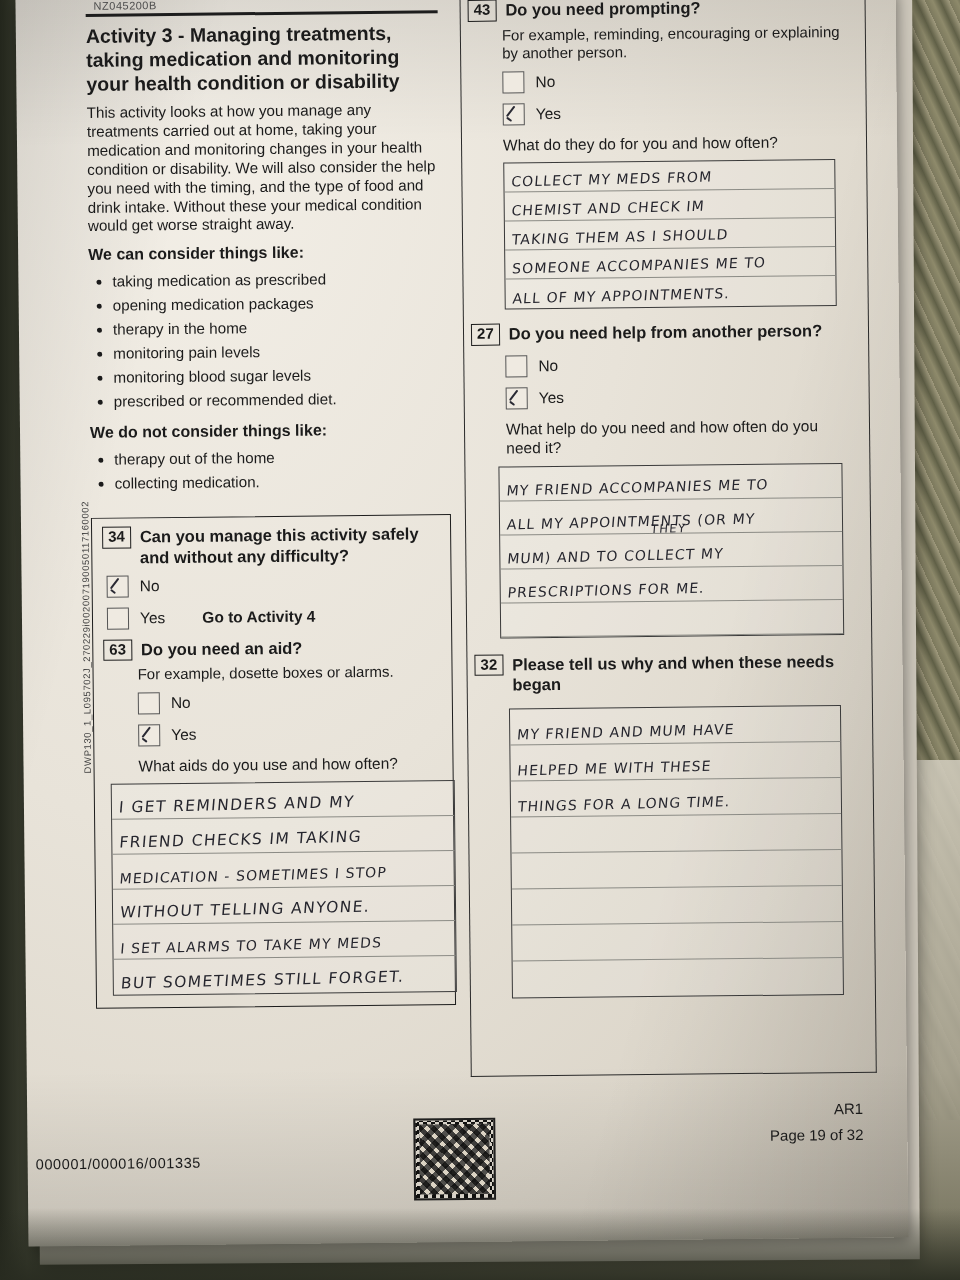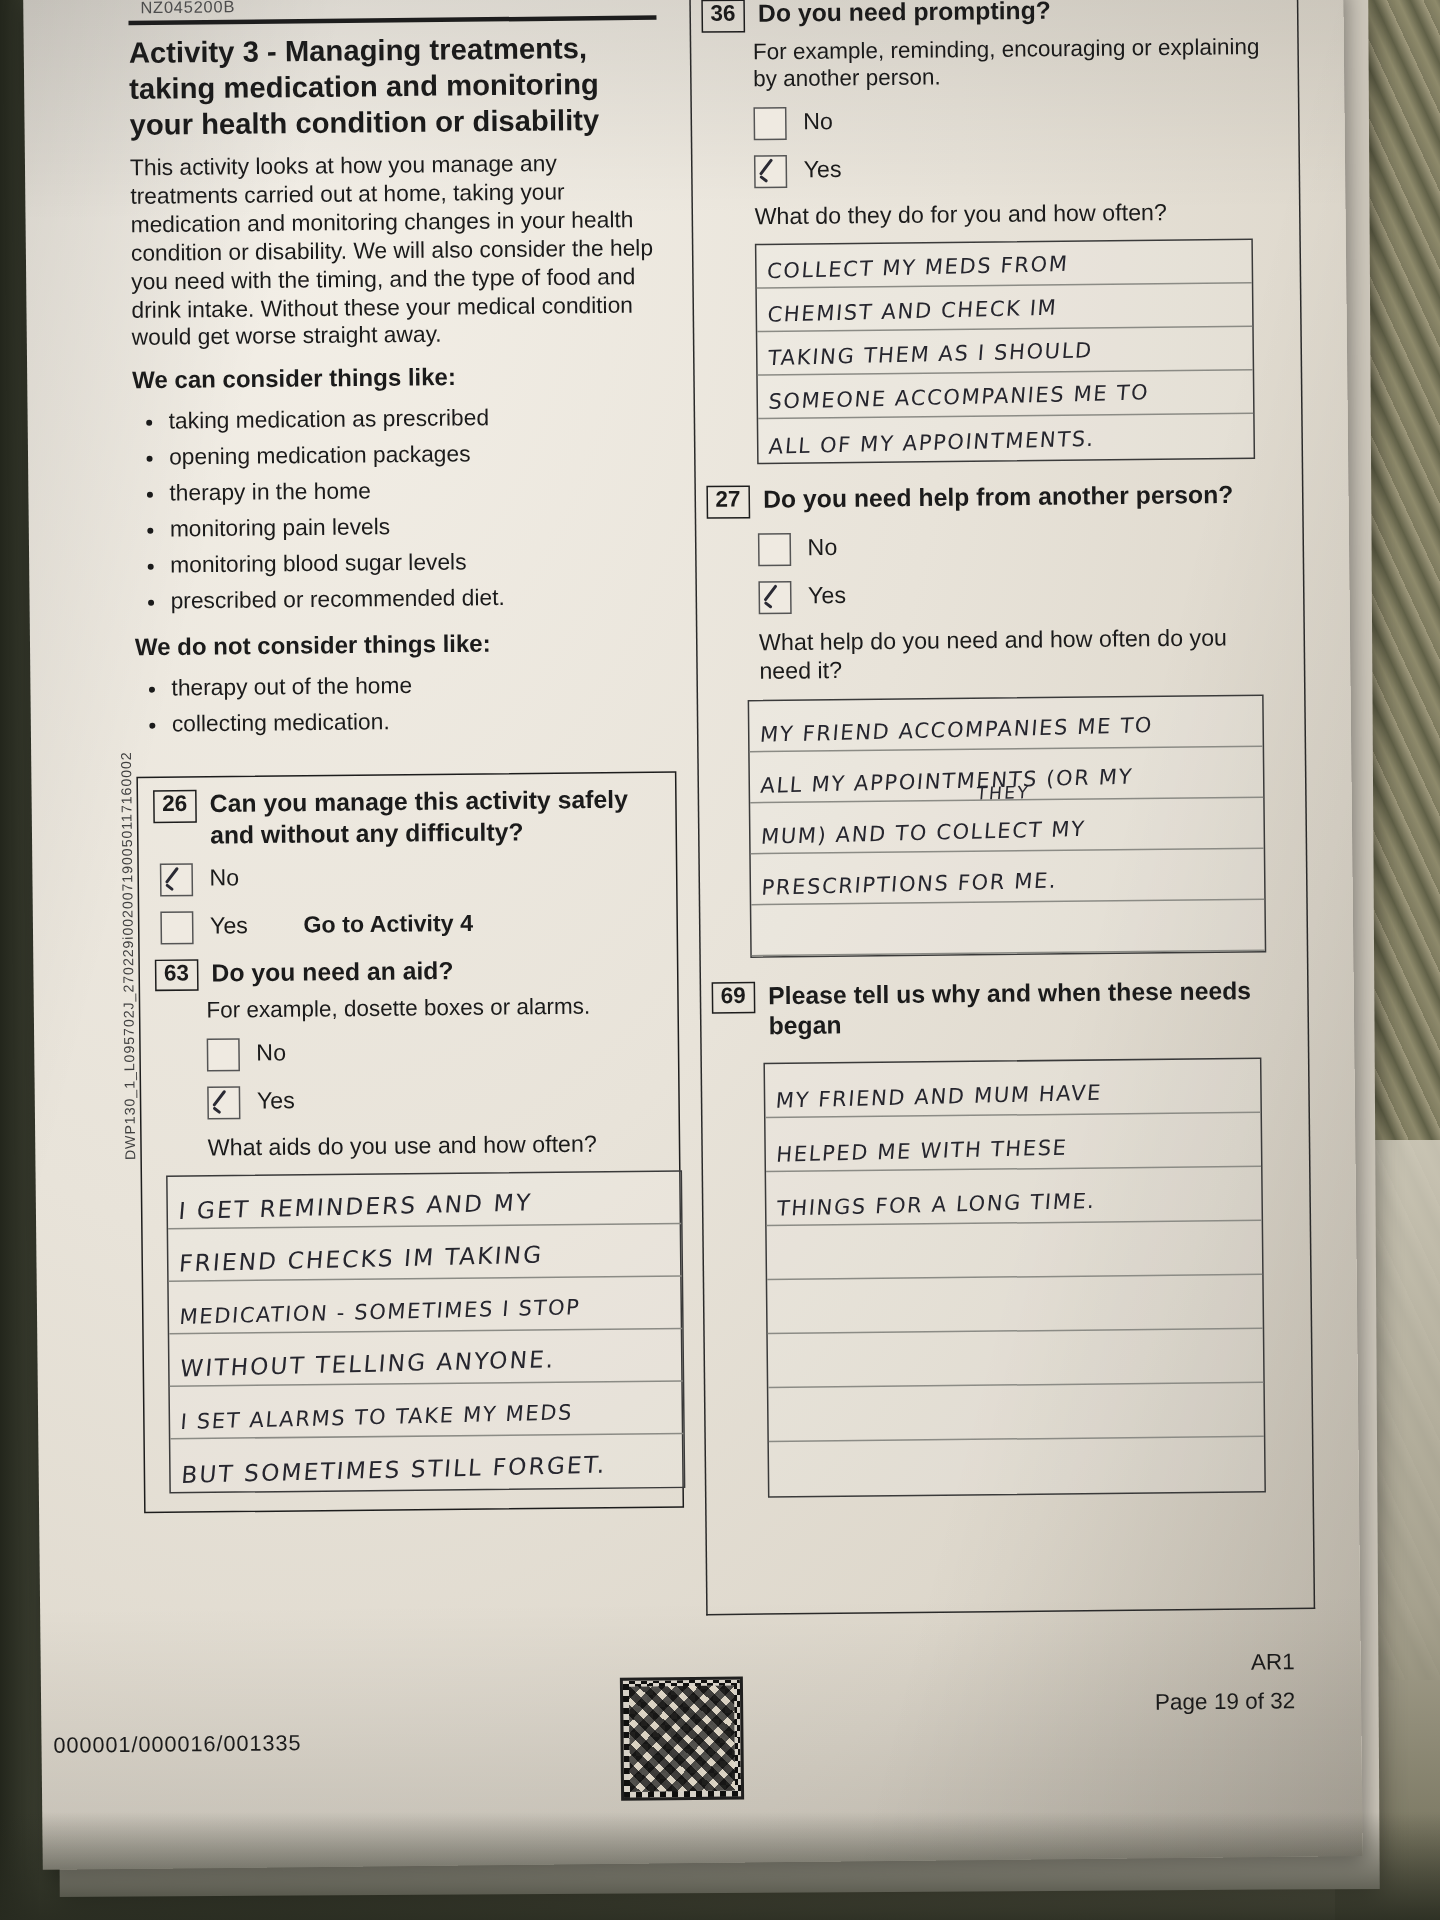--- a/index.html
+++ b/index.html
@@ -326,21 +326,21 @@
 
       <h2 class="sub">We do not consider things like:</h2>
       <ul class="bullets">
         <li>therapy out of the home</li>
         <li>collecting medication.</li>
       </ul>
 
       <div class="qbox" style="margin-top:22px;">
 
         <div class="qhead">
-          <span class="qnum">26</span>
+          <span class="qnum">34</span>
           <span class="qtext">Can you manage this activity safely and without any difficulty?</span>
         </div>
         <div class="opts">
           <div class="opt">
             <span class="cb ticked"></span>
             <span class="optlabel">No</span>
           </div>
           <div class="opt">
             <span class="cb"></span>
             <span class="optlabel">Yes</span>
@@ -385,21 +385,21 @@
               <span class="hw">BUT SOMETIMES STILL FORGET.</span>
             </div>
         </div>
       </div>
     </div>
 
     <div class="col-right">
 
       <div>
         <div class="qhead">
-          <span class="qnum">36</span>
+          <span class="qnum">43</span>
           <span class="qtext">Do you need prompting?</span>
         </div>
         <div class="qsub" style="margin-left:34px;">For example, reminding, encouraging or explaining by another person.</div>
         <div class="opts" style="margin-left:34px;">
           <div class="opt">
             <span class="cb"></span>
             <span class="optlabel">No</span>
           </div>
           <div class="opt">
             <span class="cb ticked"></span>
@@ -456,21 +456,21 @@
           <div class="line" style="height:34px;">
               <span class="hw sm">PRESCRIPTIONS FOR ME.</span>
             </div>
           <div class="line" style="height:34px;"></div>
           <span class="hw" style="position:absolute;left:150px;top:58px;font-size:11.5px;">THEY</span>
         </div>
       </div>
 
       <div style="margin-top:16px;">
         <div class="qhead">
-          <span class="qnum">69</span>
+          <span class="qnum">32</span>
           <span class="qtext">Please tell us why and when these needs began</span>
         </div>
         <div class="answer" style="margin-left:34px;width:330px;margin-top:14px;">
           <div class="line" style="height:36px;">
               <span class="hw sm">MY FRIEND AND MUM HAVE</span>
             </div>
           <div class="line" style="height:36px;">
               <span class="hw sm">HELPED ME WITH THESE</span>
             </div>
           <div class="line" style="height:36px;">

